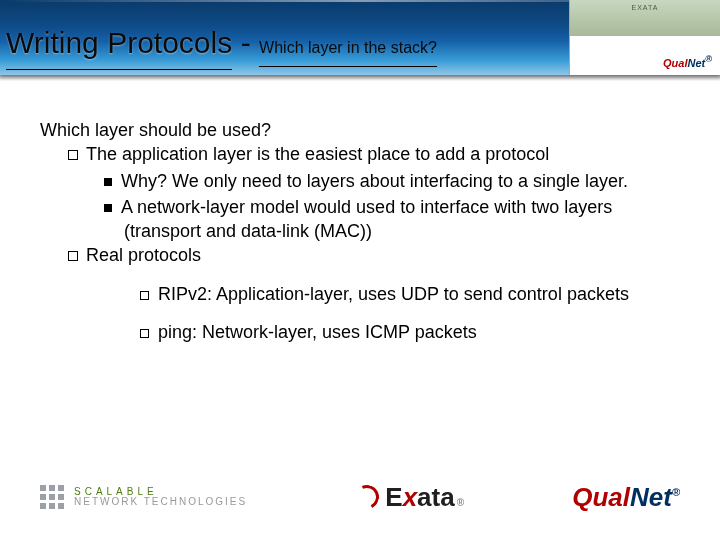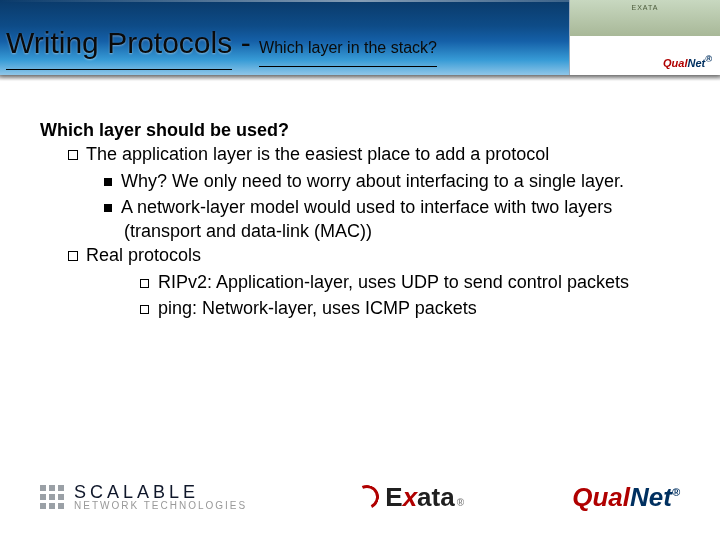--- a/index.html
+++ b/index.html
@@ -18,33 +18,33 @@
   .q-mark{font-size:11px;font-weight:bold;font-style:italic}
   .q-q{color:#b00000}.q-n{color:#003060}
   .shadowbar{position:absolute;top:75px;left:0;right:0;height:6px;
     background:linear-gradient(to bottom,rgba(0,0,0,.35),transparent)}
   .title{position:absolute;left:6px;top:26px;right:160px;white-space:nowrap}
   .title-main{font-size:30px;color:#0a0a0a;text-shadow:0 1px 2px rgba(255,255,255,.4)}
   .title-sep{font-size:30px;color:#0a0a0a;margin:0 4px}
   .title-sub{font-size:16px;color:#0a0a0a}
   .title .u{border-bottom:1px solid #000;padding-bottom:10px}
   .body{position:absolute;left:40px;top:118px;right:50px;font-size:18px;line-height:1.35}
-  .body b.head{font-weight:bold}
+  .body b.head{font-weight:normal}
   .lvl1{margin-left:28px;text-indent:-20px;padding-left:20px;}
   .lvl1::before{content:"";display:inline-block;width:10px;height:10px;border:1.5px solid #000;margin-right:8px;vertical-align:0;box-sizing:border-box}
   .lvl2{margin-left:64px;text-indent:-20px;padding-left:20px;margin-top:2px}
   .lvl2::before{content:"";display:inline-block;width:8px;height:8px;background:#000;margin-right:9px;vertical-align:1px}
-  .lvl3{margin-left:100px;text-indent:-20px;padding-left:20px;margin-top:2px}
+  .lvl3{margin-left:100px;text-indent:-20px;padding-left:20px;margin-top:14px}
   .lvl3::before{content:"";display:inline-block;width:9px;height:9px;border:1.5px solid #000;margin-right:9px;vertical-align:0;box-sizing:border-box}
   .footer{position:absolute;left:40px;right:40px;bottom:18px;height:50px;display:flex;align-items:center;justify-content:space-between}
   .logo{display:flex;align-items:center;gap:10px;color:#6a6a6a}
   .snt-grid{display:grid;grid-template-columns:repeat(3,6px);grid-template-rows:repeat(3,6px);gap:3px}
   .snt-grid span{background:#9aa0a6;width:6px;height:6px}
   .snt-text{display:flex;flex-direction:column;line-height:1}
-  .snt1{font-size:18px;letter-spacing:4px;color:#0f172a}
+  .snt1{font-size:10px;letter-spacing:4px;color:#4d7c0f}
   .snt2{font-size:10px;letter-spacing:2px;color:#999}
   .exata{font-size:26px;font-weight:bold;color:#202020;display:flex;align-items:baseline}
   .exata .x{color:#b00000;font-style:italic}
   .exata sup{font-size:10px;color:#888;margin-left:2px}
   .exata-swoosh{width:18px;height:18px;border:3px solid #b00000;border-left-color:transparent;border-bottom-color:transparent;border-radius:50%;transform:rotate(20deg);margin-right:-4px}
   .qualnet{font-size:26px;font-weight:bold;font-style:italic}
   .qualnet .q1{color:#b00000}.qualnet .q2{color:#003060}
   .qualnet sup{font-size:11px;color:#003060}
 </style>
 </head>
@@ -63,21 +63,21 @@
       <span class="title-main"><span class="u">Writing Protocols</span></span>
       <span class="title-sep">-</span>
       <span class="title-sub"><span class="u">Which layer in the stack?</span></span>
     </div>
   </div>
   <div class="shadowbar"></div>
 
   <div class="body">
     <div><b class="head">Which layer should be used?</b></div>
     <div class="lvl1">The application layer is the easiest place to add a protocol</div>
-    <div class="lvl2">Why?  We only need to worry about interfacing to a single layer.</div>
+    <div class="lvl2">Why?  We only need to layers about interfacing to a single layer.</div>
     <div class="lvl2">A network-layer model would used to interface with two layers (transport and data-link (MAC))</div>
     <div class="lvl1">Real protocols</div>
     <div class="lvl3">RIPv2:  Application-layer, uses UDP to send control packets</div>
     <div class="lvl3">ping:  Network-layer, uses ICMP packets</div>
   </div>
 
   <div class="footer">
     <div class="logo">
       <div class="snt-grid">
         <span></span>

